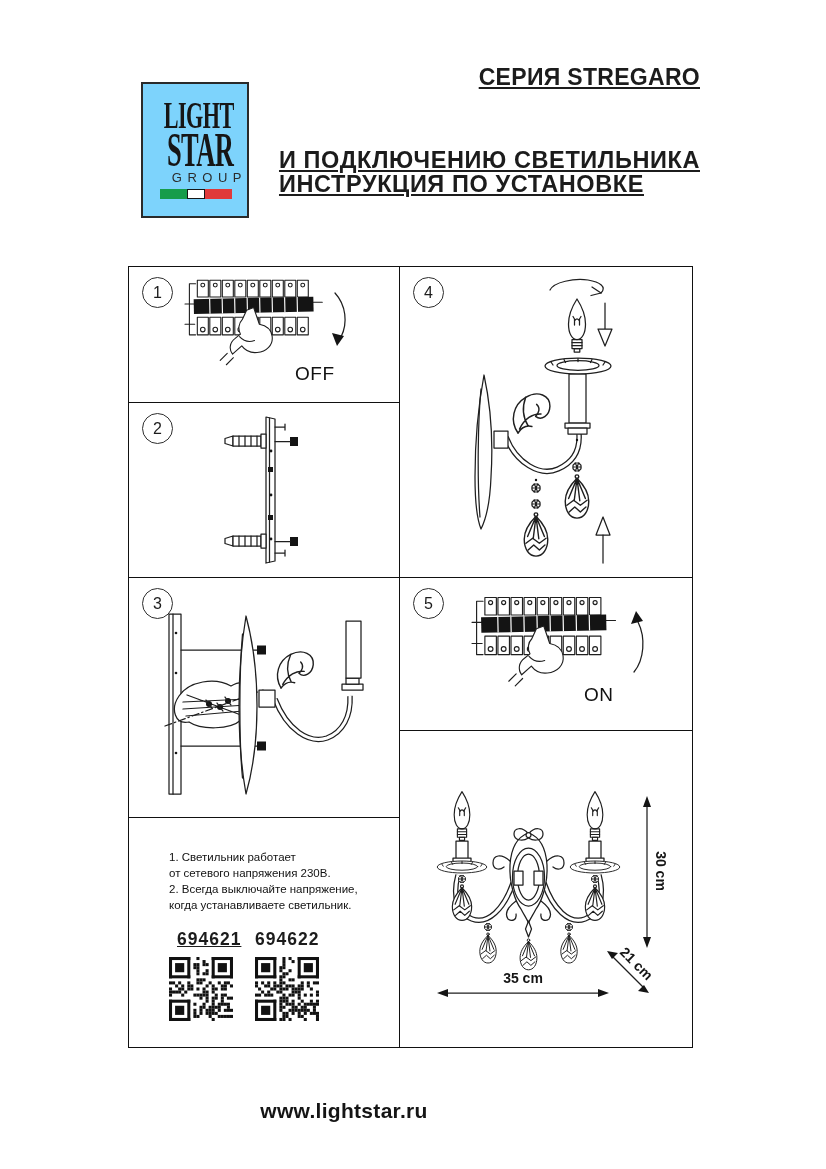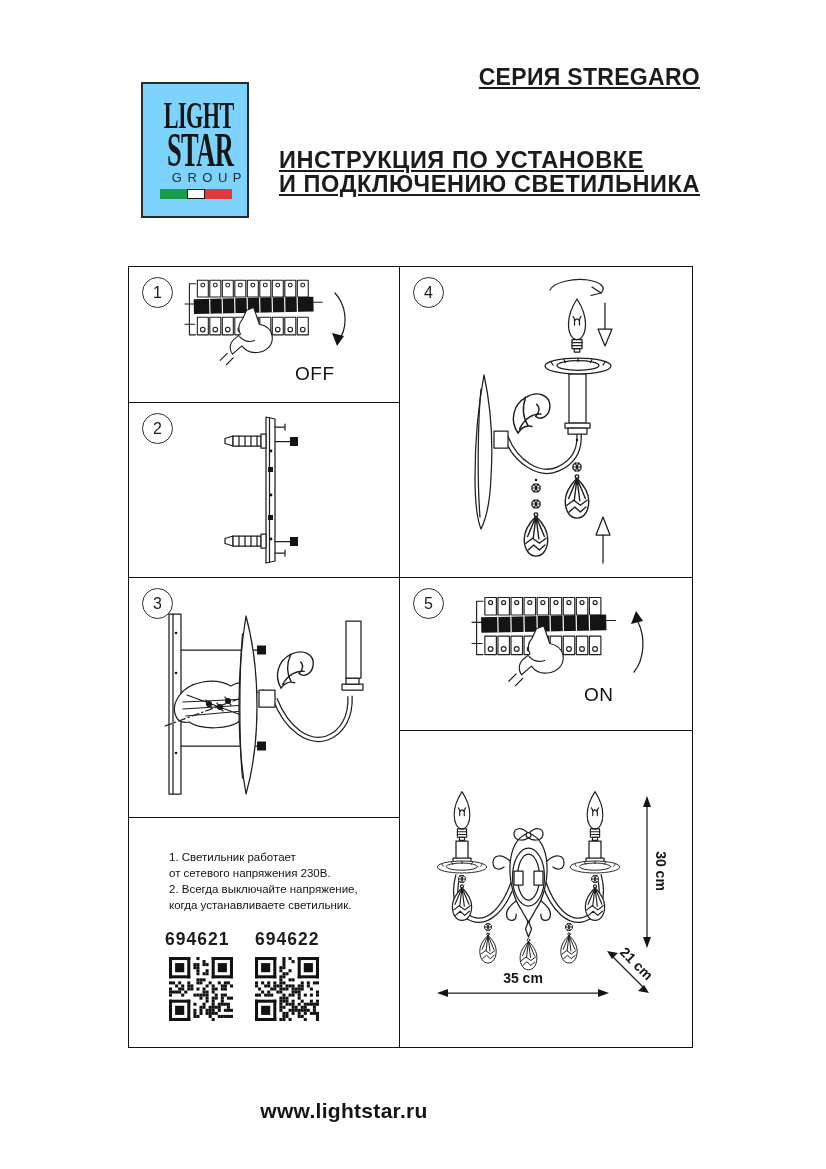--- a/index.html
+++ b/index.html
@@ -36,21 +36,21 @@
   .badge{position:absolute;left:13px;top:10px;width:29px;height:29px;border:1.6px solid #2e2e2e;
          border-radius:50%;display:flex;align-items:center;justify-content:center;
          font-size:16px;color:#1c1c1c;background:#fff;z-index:2;}
   .panel svg.draw{position:absolute;left:0;top:0;}
   .switch-label{position:absolute;font-size:19px;letter-spacing:.5px;color:#111;}
   .off-label{left:166px;top:96px;}
   .on-label{left:184px;top:106px;text-align:center;}
   
   .notes{position:absolute;left:40px;top:31px;font-size:11.5px;line-height:16px;color:#111;}
   .article{position:absolute;top:111px;font-size:17.5px;font-weight:bold;letter-spacing:1px;}
-  .a1{left:36px;} .a2{left:126px;}
+  .a1{left:48px;text-decoration:underline;} .a2{left:126px;}
   .qr{position:absolute;top:139px;width:64px;height:64px;}
   .qr1{left:40px;} .qr2{left:126px;}
   
   .footer{position:absolute;left:0;top:1099px;width:688px;text-align:center;
           font-size:21px;font-weight:bold;letter-spacing:.3px;color:#151515;}
   
   svg .ln{stroke:#1f1f1f;fill:none;stroke-width:1.25;stroke-linecap:round;stroke-linejoin:round;}
   svg .fw{stroke:#1f1f1f;fill:#fff;stroke-width:1.25;stroke-linejoin:round;}
   svg .fb{fill:#141414;stroke:none;}
   svg .tube{stroke:#1f1f1f;fill:none;stroke-width:5.5;}
@@ -157,22 +157,22 @@
     <div class="flag-seg flag-g" style="background: rgb(22, 156, 75);"></div>
     <div class="flag-seg flag-w"></div>
     <div class="flag-seg flag-r" style="background: rgb(224, 57, 58);"></div>
   </div>
 </div>
 
 <div class="hdr hdr-top">
   <div>СЕРИЯ STREGARO</div>
 </div>
 <div class="hdr hdr-title">
+  <div>И ПОДКЛЮЧЕНИЮ СВЕТИЛЬНИКА</div>
   <div>ИНСТРУКЦИЯ ПО УСТАНОВКЕ</div>
-  <div>И ПОДКЛЮЧЕНИЮ СВЕТИЛЬНИКА</div>
 </div>
 
 <div class="grid">
 
   <div class="col-left">
 
     <div class="panel p1">
       <div class="badge">1</div>
       <svg class="draw" width="269" height="134">
         <g transform="translate(56,8) scale(0.88)">

